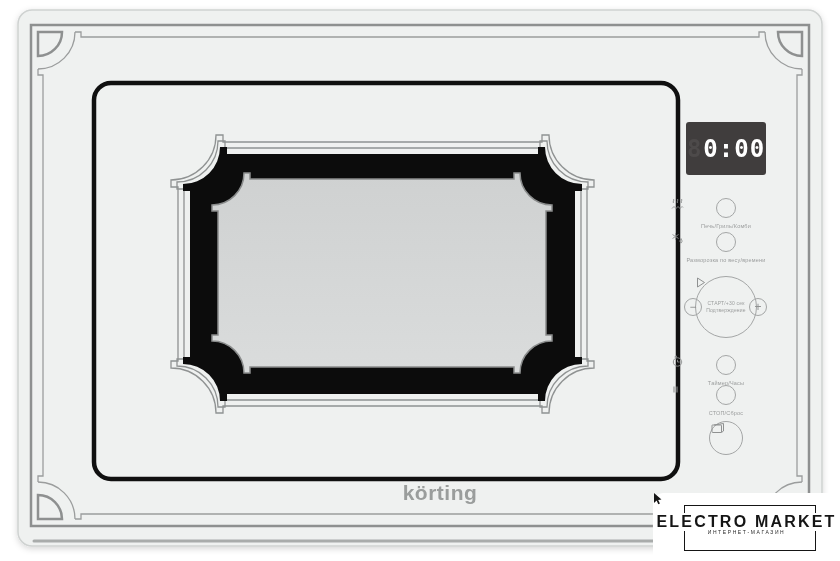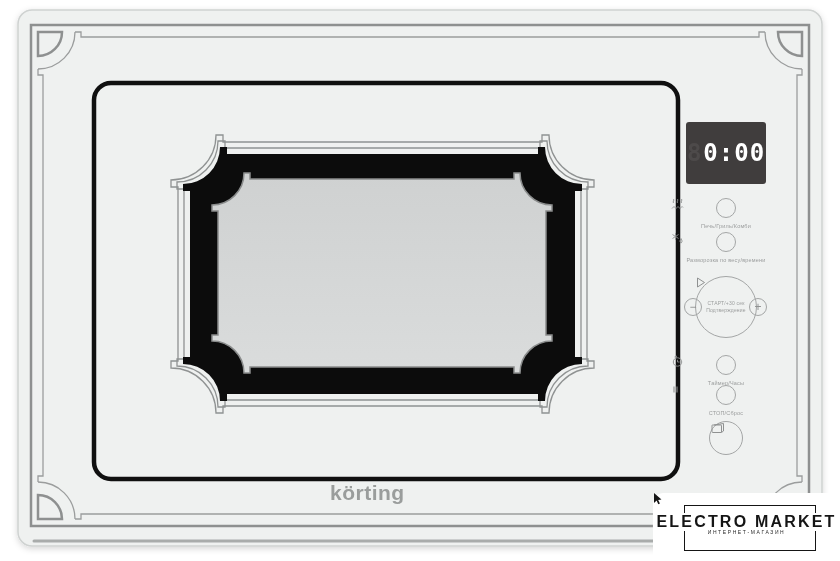--- a/index.html
+++ b/index.html
@@ -12,42 +12,42 @@
   .rim{stroke:#a9acab;stroke-width:3;fill:none;stroke-linecap:round;}
   .orn-outer{fill:none;stroke:#8e9090;stroke-width:2.5;}
   .thin{fill:none;stroke:#9b9d9d;stroke-width:1.3;}
   .fan{fill:#eff1f0;stroke:#8e9090;stroke-width:2.5;}
   .door{fill:none;stroke:#101010;stroke-width:4.5;}
   .win-line{fill:none;stroke:#8f9292;stroke-width:1.3;}
   .win-black{fill:#0c0c0c;}
   .glass{fill:url(#glassGrad);stroke:#8a8c8c;stroke-width:1.5;}
 
   
-  .display{position:absolute;left:686px;top:122px;width:80px;height:62px;background:#403d3d;
+  .display{position:absolute;left:686px;top:122px;width:80px;height:53px;background:#403d3d;
            border-radius:3px;display:flex;align-items:center;justify-content:center;
            font-family:"DejaVu Sans Mono",monospace;font-weight:bold;}
   .display .ghost{color:#4d4a4a;font-size:24px;margin-right:2px;}
   .display .time{color:#ffffff;font-size:24px;letter-spacing:1px;}
 
   .ctl{position:absolute;display:flex;flex-direction:column;align-items:center;}
   .circle{border:1.3px solid #a4a6a6;border-radius:50%;display:flex;align-items:center;
           justify-content:center;box-sizing:border-box;background:transparent;color:#8f9191;}
   .c20{width:20px;height:20px;}
   .c18{width:18px;height:18px;font-size:12px;line-height:1;color:#8f9191;}
   .c34{width:34px;height:34px;}
   .lbl{margin-top:4px;font-size:5.5px;color:#9b9d9d;text-align:center;letter-spacing:0.2px;
        width:110px;line-height:1.5;}
   .bigring{position:absolute;left:695px;top:276px;width:62px;height:62px;border:1.3px solid #a4a6a6;
            border-radius:50%;box-sizing:border-box;display:flex;flex-direction:column;
            align-items:center;justify-content:center;}
   .bigring .l1,.bigring .l2{font-size:5px;color:#9b9d9d;letter-spacing:0.2px;line-height:1.5;}
   .icon svg{display:block;}
 
   
-  .brand{position:absolute;left:330px;top:481px;width:220px;text-align:left;
+  .brand{position:absolute;left:330px;top:481px;width:220px;text-align:center;
          font-size:21px;font-weight:600;color:#9a9d9c;letter-spacing:0.5px;}
 
   
   .wm{position:absolute;left:653px;top:493px;width:187px;height:68px;background:#ffffff;
       border-radius:10px 0 0 0;}
   .wm-frame{position:absolute;left:31px;top:12px;width:132px;height:46px;
             border:1.5px solid #151515;box-sizing:border-box;}
   .wm-title{position:absolute;left:50%;top:20px;transform:translateX(-50%);white-space:nowrap;
             background:#ffffff;padding:0 4px;font-size:16px;font-weight:bold;color:#151515;
             letter-spacing:2.2px;}

